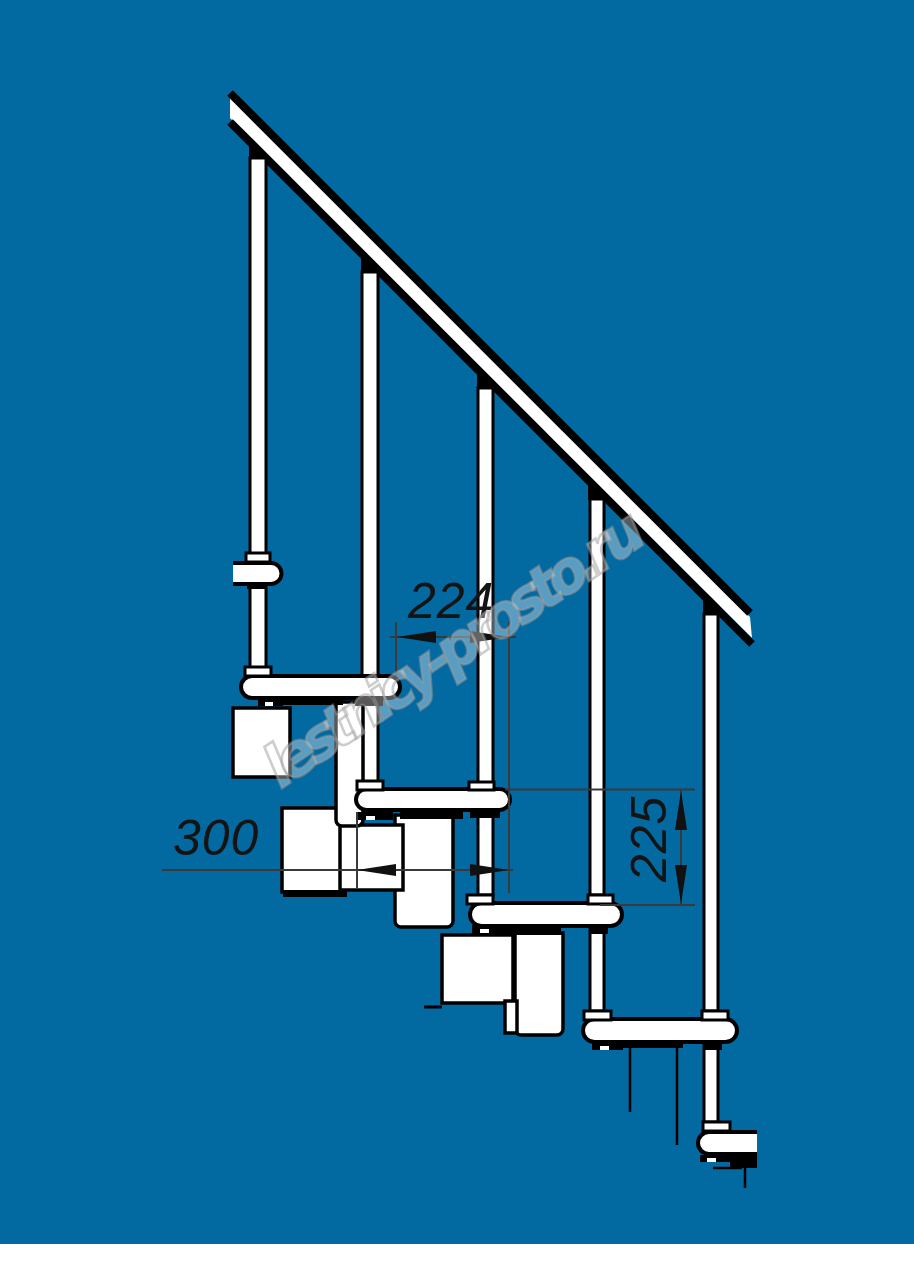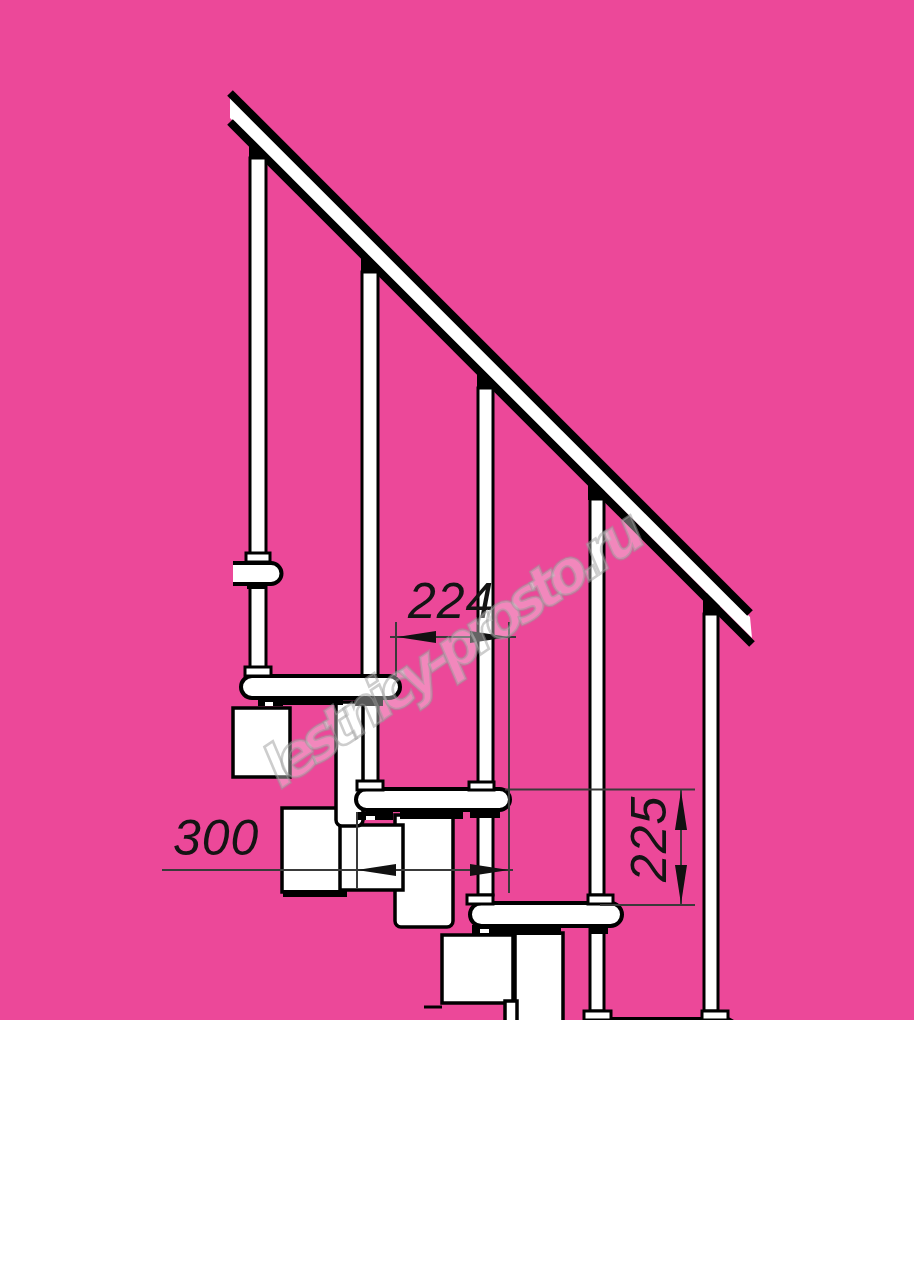--- a/index.html
+++ b/index.html
@@ -1,16 +1,16 @@
 <!DOCTYPE html>
 <html><head>
 <meta charset="utf-8">
 <style>
   html,body{margin:0;padding:0;background:#ffffff;}
-  .page{position:relative;width:914px;height:1020px;background:#ec4899;overflow:hidden;
+  .page{position:relative;width:914px;height:1244px;background:#0369a1;overflow:hidden;
         font-family:"Liberation Sans", sans-serif;}
   svg{display:block;}
   .dim-text{font-family:"Liberation Sans", sans-serif;font-style:italic;
             font-size:50px;fill:#141414;letter-spacing:1px;}
   .wm-text{font-family:"DejaVu Sans", sans-serif;font-style:italic;font-weight:bold;
            font-size:58px;fill:#ffffff;fill-opacity:0.35;stroke:#9b9b9b;
            stroke-opacity:0.5;stroke-width:2.6px;}
 </style>
 </head>
 <body>

